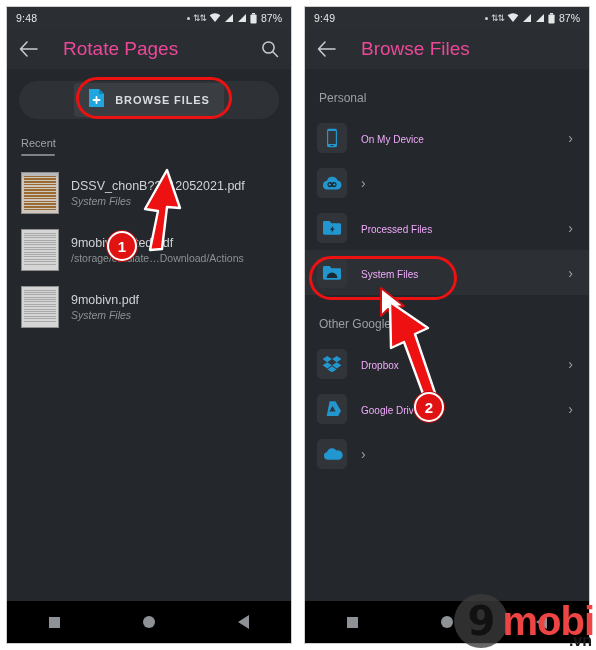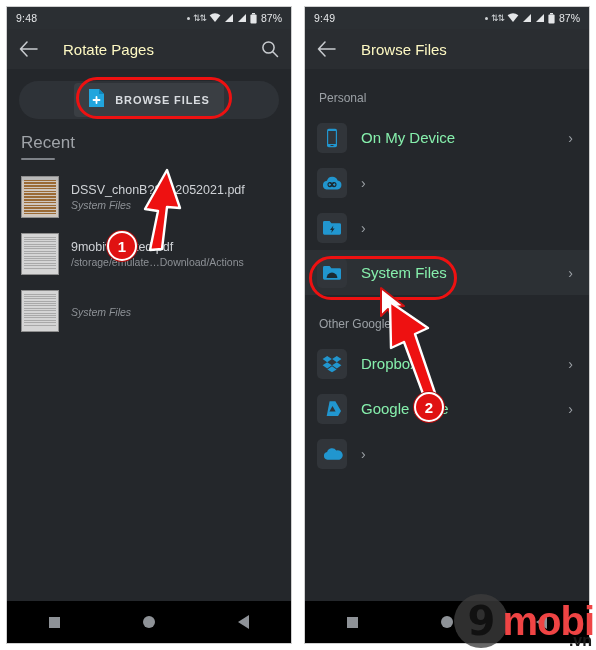--- a/index.html
+++ b/index.html
@@ -46,22 +46,22 @@
   
   .appbar {
     height: 40px;
     background: #2a2d31;
     display: flex;
     align-items: center;
     padding: 0 10px;
     gap: 14px;
   }
   .appbar .title {
-    color: #fef9c3;
-    font-size: 15px;
+    color: #ec4899;
+    font-size: 19px;
     flex: 1;
   }
   .appbar .title.indent { margin-left: 10px; }
   .ic-btn {
     width: 22px; height: 22px;
     display:flex; align-items:center; justify-content:center;
     color:#c9ccd0;
   }
 
   
@@ -88,21 +88,21 @@
     font-size: 11px;
     font-weight: bold;
     letter-spacing: .9px;
   }
 
   
   .tabs { padding: 4px 14px 0 14px; }
   .tab {
     display:inline-block;
     color: #9fa3a8;
-    font-size: 17px;
+    font-size: 11px;
     padding-bottom: 5px;
   }
   .tab-underline {
     width: 34px; height: 2px; background:#7e8288; border-radius:1px;
   }
 
   
   .filelist { padding: 8px 0 0 0; }
   .file-row {
     display:flex; align-items:center;
@@ -188,21 +188,21 @@
   .nav-row.hl { background: #2c3034; }
   .tile {
     width: 30px; height: 30px;
     border-radius: 5px;
     background: #31353a;
     display:flex; align-items:center; justify-content:center;
     flex:none;
     color:#2196cf;
   }
   .row-text { flex:1; min-width:0; }
-  .row-title { color:#86efac; font-size:15px; }
+  .row-title { color:#f0abfc; font-size:10px; }
   .row-sub { color:#8d9196; font-size:10.5px; margin-top:1px; }
   .chev { color:#9ba0a5; font-size:14px; padding-right:4px; }
 
   
   .anno { position:absolute; pointer-events:none; }
   .redbox {
     position:absolute;
     border: 3.5px solid #ee1111;
     border-radius: 22px;
   }
@@ -390,20 +390,21 @@
               <i></i>
               <i></i>
               <i></i>
               <i></i>
               <i></i>
               <i></i>
               <i></i>
             </div>
         </div>
         <div class="file-meta">
+          <div class="file-name">9mobivn.pdf</div>
           <div class="file-sub">System Files</div>
         </div>
       </div>
 
     </div>
 
 
     <div class="navbar">
       <span class="nav-sq"></span>
       <span class="nav-ci"></span>
@@ -485,20 +486,23 @@
         <span class="chev">›</span>
       </div>
 
       <div class="nav-row">
         <span class="tile">
           <svg width="20" height="17" viewBox="0 0 20 17">
               <path d="M1 3.5 A1.4 1.4 0 0 1 2.4 2.1 H7.6 L9.4 4.2 H17.6 A1.4 1.4 0 0 1 19 5.6 V14.3 A1.4 1.4 0 0 1 17.6 15.7 H2.4 A1.4 1.4 0 0 1 1 14.3 Z" fill="#2196cf"></path>
               <path d="M11.4 6.6 L8 11 H10 L9.2 14 L12.6 9.6 H10.6 Z" fill="#1b2a33"></path>
             </svg>
         </span>
+        <span class="row-text">
+          <span class="row-title">Processed Files</span>
+        </span>
         <span class="chev">›</span>
       </div>
 
       <div class="nav-row hl">
         <span class="tile">
           <svg width="20" height="17" viewBox="0 0 20 17">
               <path d="M1 3.5 A1.4 1.4 0 0 1 2.4 2.1 H7.6 L9.4 4.2 H17.6 A1.4 1.4 0 0 1 19 5.6 V14.3 A1.4 1.4 0 0 1 17.6 15.7 H2.4 A1.4 1.4 0 0 1 1 14.3 Z" fill="#2196cf"></path>
               <path d="M4.6 14 A5.4 5.4 0 0 1 15.4 14 Z" fill="#1b2a33"></path>
             </svg>
         </span>

